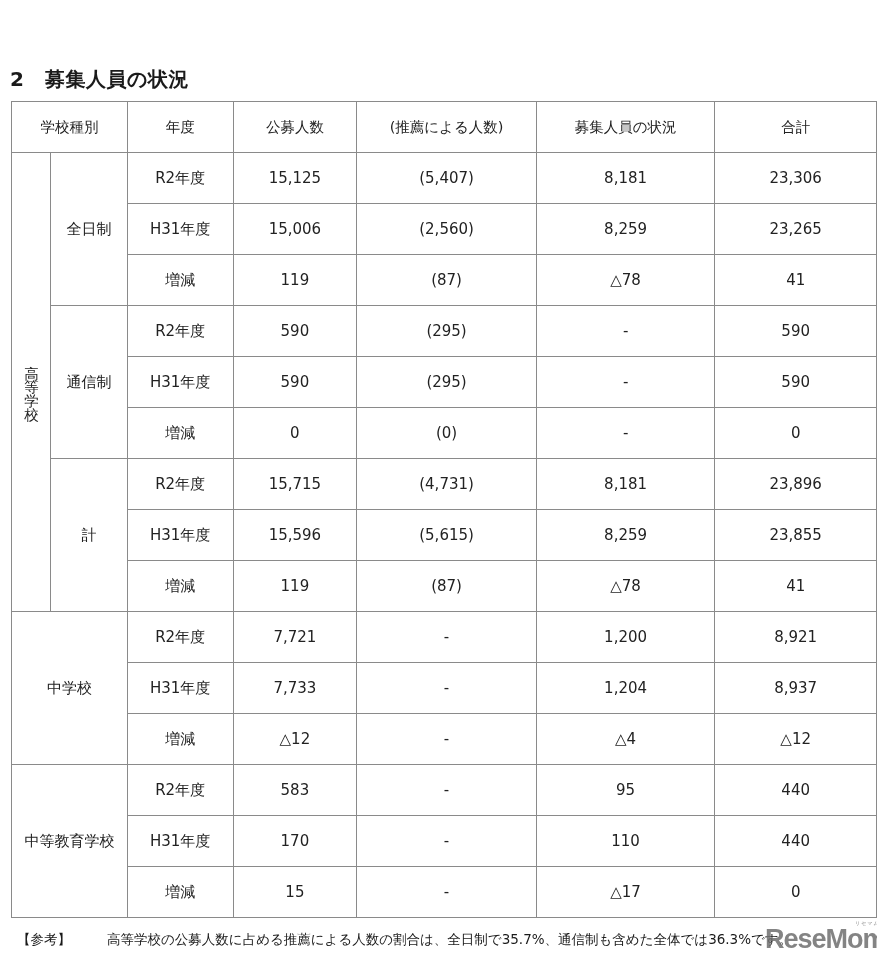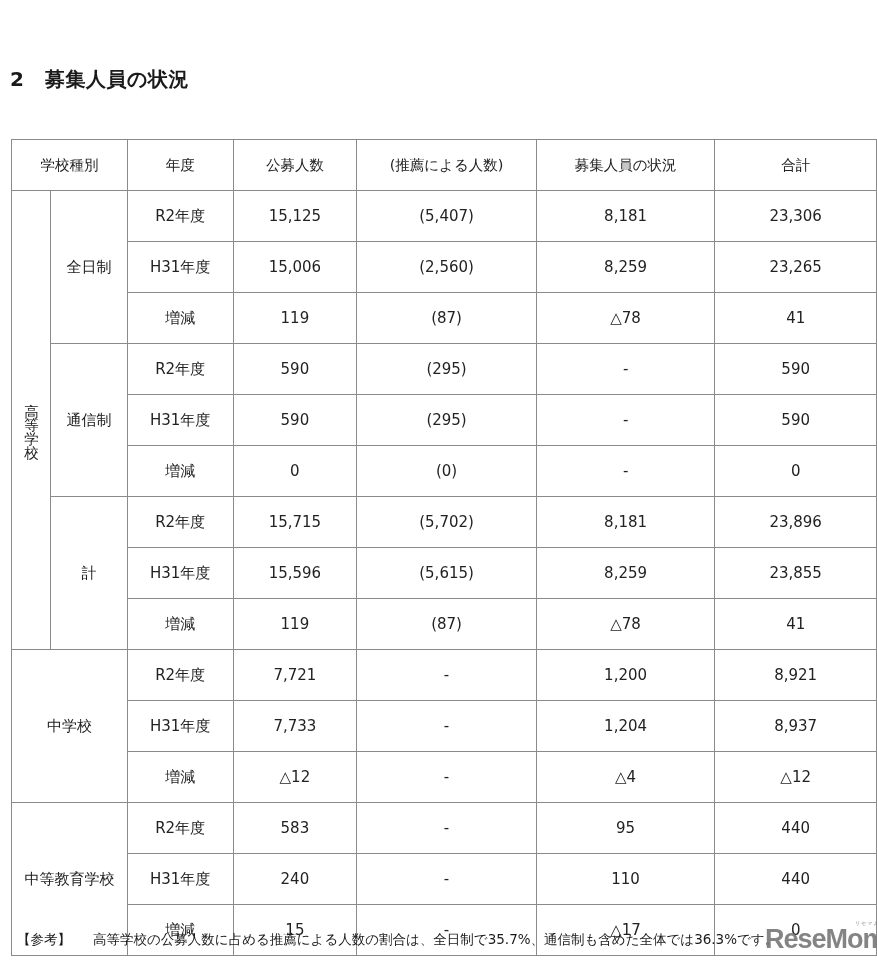--- a/index.html
+++ b/index.html
@@ -24,21 +24,20 @@
       letter-spacing: 0.5px;
       white-space: pre;
     }
     table.recruit {
       position: absolute;
       left: 11px;
       top: 101px;
       border-collapse: collapse;
       table-layout: fixed;
       border: 1.5px solid #222;
-      margin-top: 38px;
     }
     table.recruit td, table.recruit th {
       border: 1px solid #8a8a8a;
       text-align: center;
       vertical-align: middle;
       font-size: 15px;
       font-weight: normal;
       padding: 0;
       height: 50px;
       color: #222;
@@ -59,21 +58,21 @@
     }
     .note {
       position: absolute;
       left: 17px;
       top: 931px;
       font-size: 13.5px;
       white-space: pre;
       color: #1a1a1a;
     }
     .note .note-tag {
-      margin-right: 22px;
+      margin-right: 36px;
     }
     .watermark {
       position: absolute;
       left: 765px;
       top: 924px;
       font-family: "Liberation Sans", sans-serif;
       font-weight: bold;
       font-size: 27px;
       color: rgba(110,110,110,0.85);
       letter-spacing: -1px;
@@ -161,21 +160,21 @@
       <td>0</td>
       <td>(0)</td>
       <td>-</td>
       <td>0</td>
     </tr>
 
     <tr>
       <td rowspan="3" class="cat-label">計</td>
       <td>R2年度</td>
       <td>15,715</td>
-      <td>(5,702)</td>
+      <td>(4,731)</td>
       <td>8,181</td>
       <td>23,896</td>
     </tr>
     <tr>
       <td>H31年度</td>
       <td>15,596</td>
       <td>(5,615)</td>
       <td>8,259</td>
       <td>23,855</td>
     </tr>
@@ -213,21 +212,21 @@
     <tr style="border-top:1.5px solid #222;">
       <td rowspan="3" colspan="2" class="cat-label">中等教育学校</td>
       <td>R2年度</td>
       <td>583</td>
       <td>-</td>
       <td>95</td>
       <td>440</td>
     </tr>
     <tr>
       <td>H31年度</td>
-      <td>240</td>
+      <td>170</td>
       <td>-</td>
       <td>110</td>
       <td>440</td>
     </tr>
     <tr>
       <td>増減</td>
       <td>15</td>
       <td>-</td>
       <td>△17</td>
       <td>0</td>

